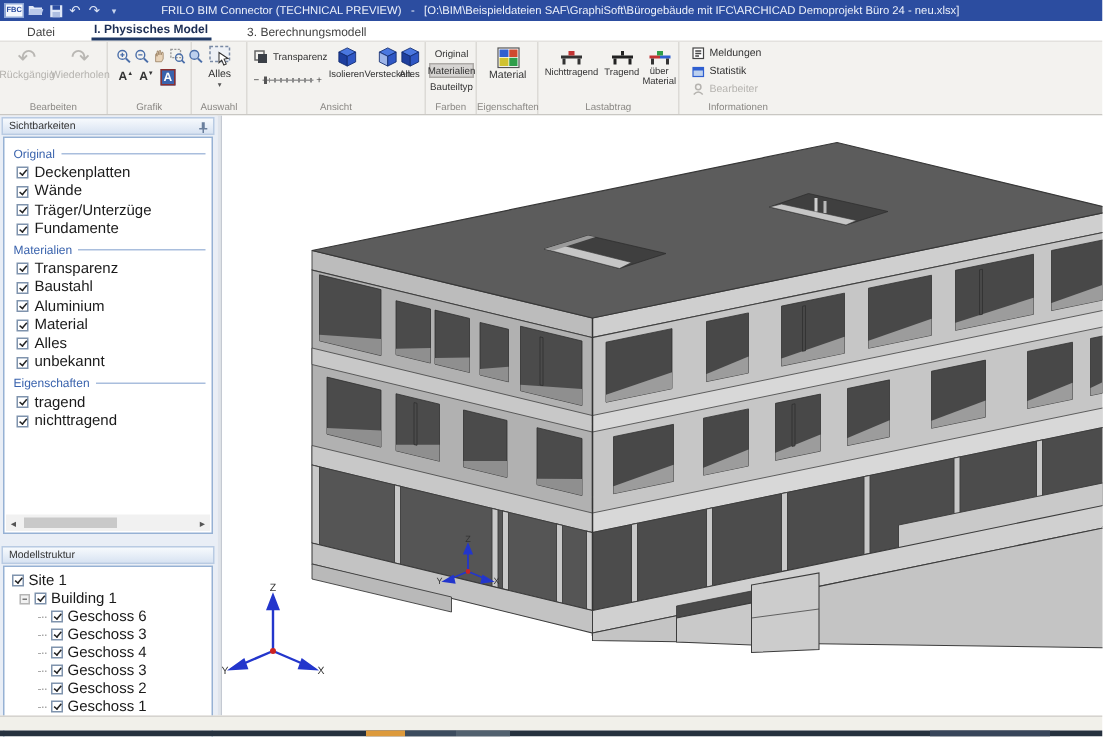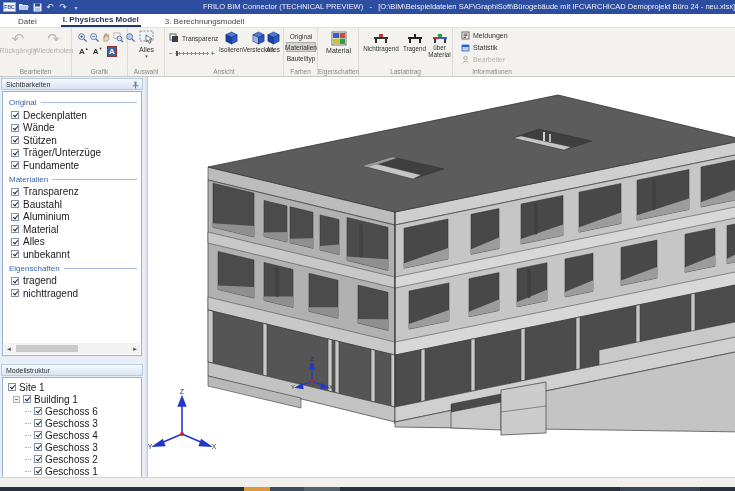--- a/index.html
+++ b/index.html
@@ -6,21 +6,21 @@
   html,body { width:735px; height:491px; overflow:hidden; background:#fff; position:relative; }
   .abs { position:absolute; }
 
   
   .titlebar { left:0; top:0; width:735px; height:14px; background:#2c4da0; color:#fff; }
   .qat { left:3px; top:1px; height:12px; display:flex; align-items:center; gap:3px; }
   .appbtn { width:13px; height:10px; background:#f4f7fd; color:#2c4da0; font-size:5px; font-weight:bold;
             display:flex; align-items:center; justify-content:center; border:1px solid #8fa7d6; }
   .qicon { width:10px; height:10px; display:flex; align-items:center; justify-content:center; }
   .qglyph { color:#dfe7f7; font-size:9px; line-height:10px; }
-  .ttext { left:12px; right:0; top:0; height:18px; text-align:right; font-size:7.5px; line-height:14px;
+  .ttext { left:12px; right:0; top:0; height:18px; text-align:center; font-size:7.5px; line-height:14px;
            color:#eef2fb; white-space:nowrap; }
 
   
   .tabs { left:0; top:14px; width:735px; height:14px; background:#ffffff; display:flex; align-items:flex-end;
           padding-left:16px; gap:22px; border-bottom:1px solid #e3e1de; }
   .tab { font-size:8px; color:#444; padding:2px 2px 1px 2px; cursor:default; }
   .tab.active { font-weight:bold; color:#1d2f55; border-bottom:2px solid #1f3864; }
 
   
   .ribbon { left:0; top:28px; width:735px; height:49px; background:#f3f2ef; border-bottom:1px solid #c9c7c3; }
@@ -334,24 +334,20 @@
       <div class="vrow">
           <span class="cb"></span>
           <span class="vlab">Deckenplatten</span>
         </div>
       <div class="vrow">
           <span class="cb"></span>
           <span class="vlab">Wände</span>
         </div>
       <div class="vrow">
           <span class="cb"></span>
-          <span class="vlab">Stützen</span>
-        </div>
-      <div class="vrow">
-          <span class="cb"></span>
           <span class="vlab">Träger/Unterzüge</span>
         </div>
       <div class="vrow">
           <span class="cb"></span>
           <span class="vlab">Fundamente</span>
         </div>
 
       <div class="secthead">
         <span class="st">Materialien</span>
           <span class="ln"></span>

